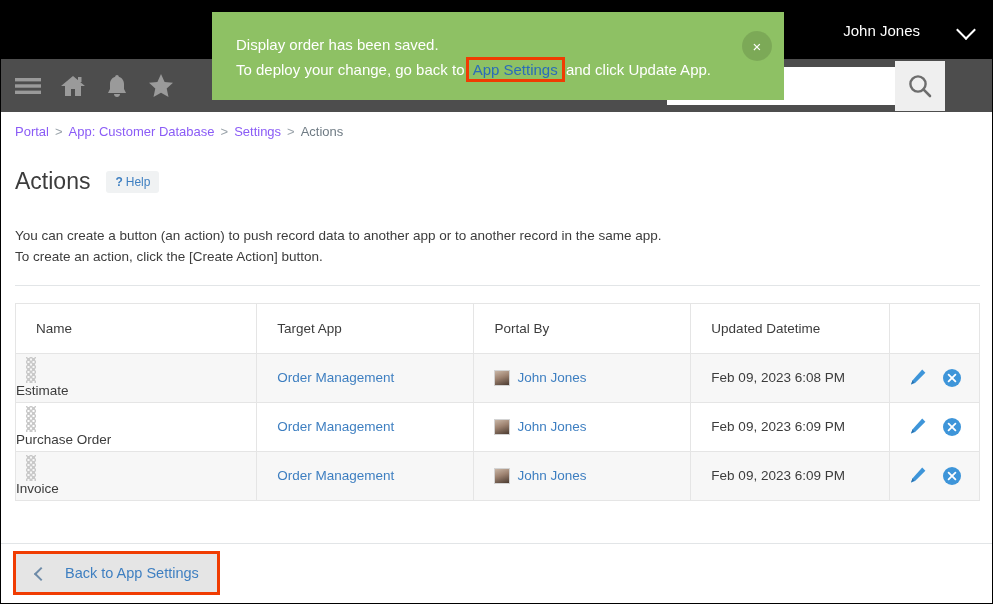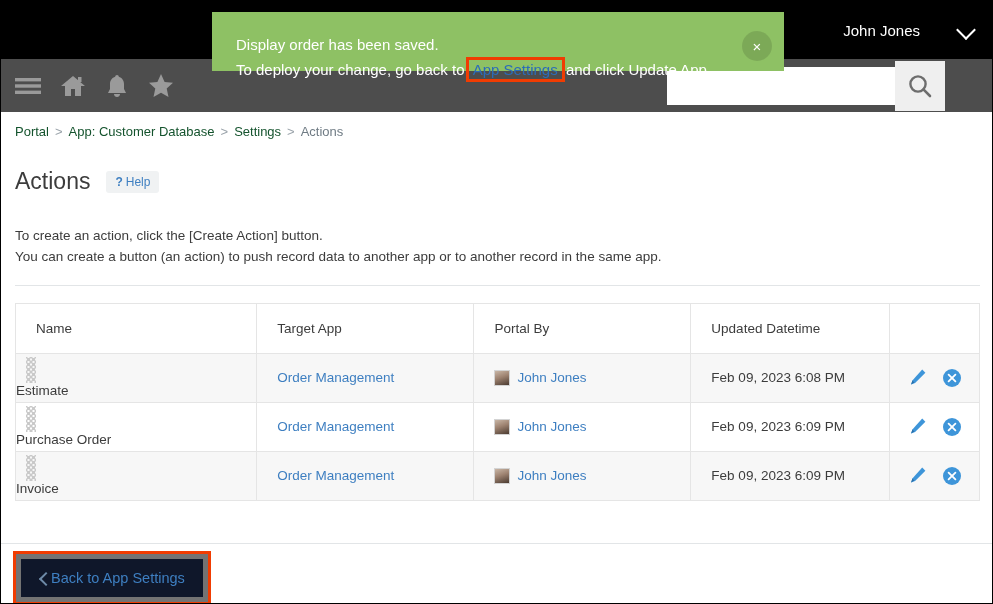--- a/index.html
+++ b/index.html
@@ -75,21 +75,21 @@
   .search-btn {
     width: 50px; height: 50px; background: #efefef;
     border: none; cursor: pointer;
     display: flex; align-items: center; justify-content: center;
     color: #6d6d6d;
   }
 
   
   .banner {
     position: absolute; left: 211px; top: 11px;
-    width: 572px; height: 59px;
+    width: 572px; height: 88px;
     background: #8ec164;
     color: #ffffff;
     padding: 20px 0 0 24px;
     z-index: 40;
   }
   .banner-line { font-size: 15px; line-height: 25px; white-space: nowrap; }
   .banner-link {
     color: #2b6cb8; text-decoration: none;
     padding: 1px 4px;
   }
@@ -102,21 +102,21 @@
     display: flex; align-items: center; justify-content: center;
     color: #ffffff; font-size: 15px; line-height: 1;
   }
 
   
   .content { position: absolute; top: 111px; left: 0; width: 993px; }
   .breadcrumb {
     font-size: 13px; color: #6f7b84;
     padding: 12px 0 0 14px;
   }
-  .breadcrumb a { color: #14532d; text-decoration: none; }
+  .breadcrumb a { color: #8b5cf6; text-decoration: none; }
   .breadcrumb .sep { color: #9aa3aa; margin: 0 6px; }
   .breadcrumb .current { color: #6f7b84; }
 
   .title-row {
     display: flex; align-items: center;
     padding: 14px 0 0 14px;
   }
   .page-title { font-size: 23px; color: #3c3c3c; font-weight: normal; }
   .help-badge {
     margin-left: 16px; background: #f0f2f3;
@@ -191,22 +191,22 @@
   .ops { display: flex; align-items: center; justify-content: center; gap: 16px; }
   .op-btn { background: none; border: none; padding: 0; cursor: pointer; line-height: 0; }
 
   
   .foot-sep {
     position: absolute; left: 0; top: 542px;
     width: 993px; height: 1px; background: #e2e5e7;
   }
   .back-btn-wrap { position: absolute; left: 14px; top: 552px; }
   .back-btn {
-    display: inline-flex; align-items: center; gap: 3px;
-    background: #0f172a; border: 6px solid #737373;
+    display: inline-flex; align-items: center; gap: 22px;
+    background: #e5e5e5; border: 1px solid #737373;
     padding: 11px 18px; font-size: 14.5px; color: #3e7fc1;
     cursor: pointer; font-family: "Liberation Sans", sans-serif;
   }
   .chev-left { width: 9px; height: 9px; position: relative; display: inline-block; }
   .chev-left::before {
     content: ""; position: absolute; left: 2px; top: 0;
     width: 8px; height: 8px;
     border-left: 2px solid #6e8ba8; border-bottom: 2px solid #6e8ba8;
     transform: rotate(45deg);
   }
@@ -275,22 +275,22 @@
 
     <div class="title-row">
       <h1 class="page-title">Actions</h1>
       <span class="help-badge">
         <span class="help-q">?</span>
         <span>Help</span>
       </span>
     </div>
 
     <div class="desc">
+      <div>You can create a button (an action) to push record data to another app or to another record in the same app.</div>
       <div>To create an action, click the [Create Action] button.</div>
-      <div>You can create a button (an action) to push record data to another app or to another record in the same app.</div>
     </div>
 
     <div class="divider"></div>
 
 
     <div class="tbl-wrap">
       <table class="actions">
         <thead>
           <tr>
             <th class="col-name">Name</th>

